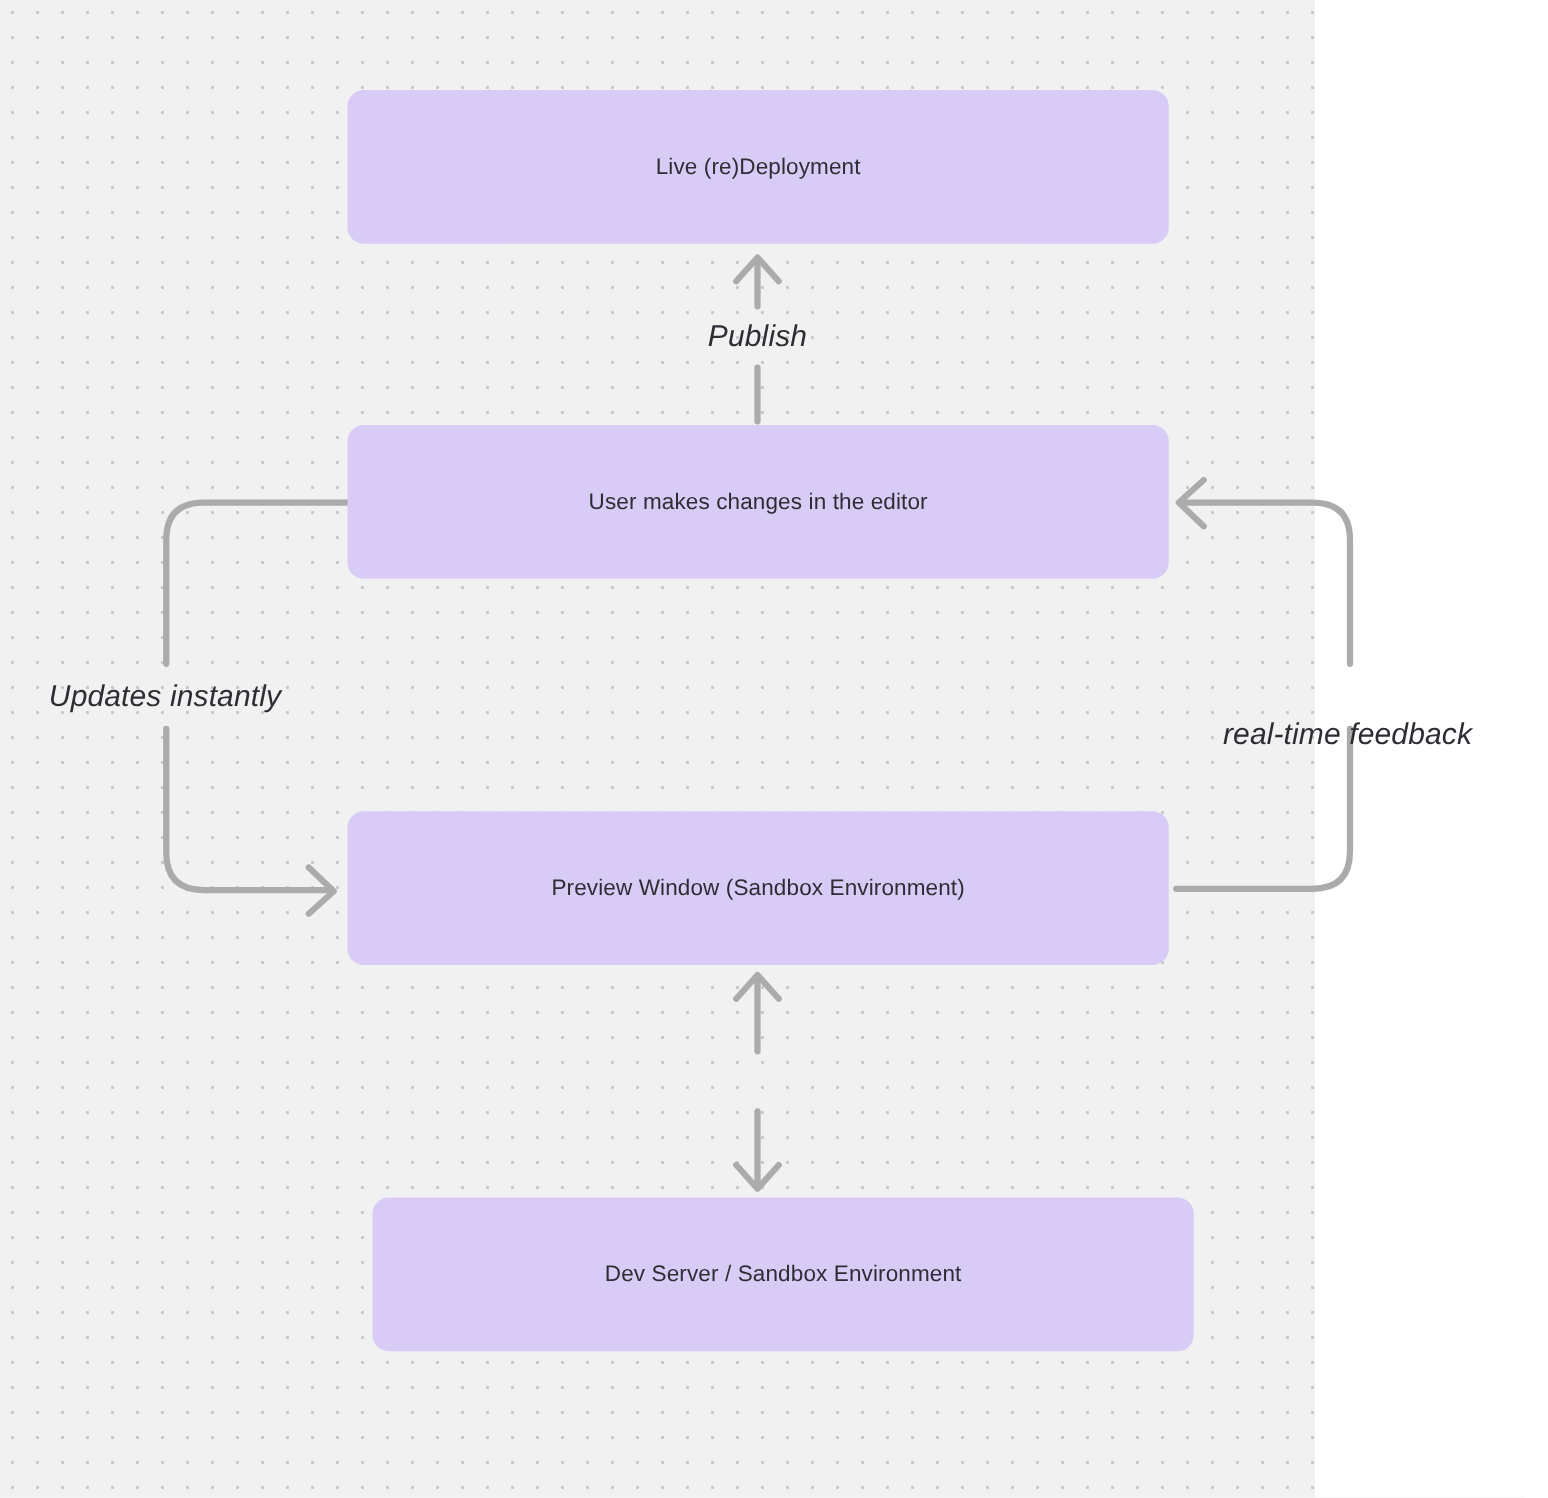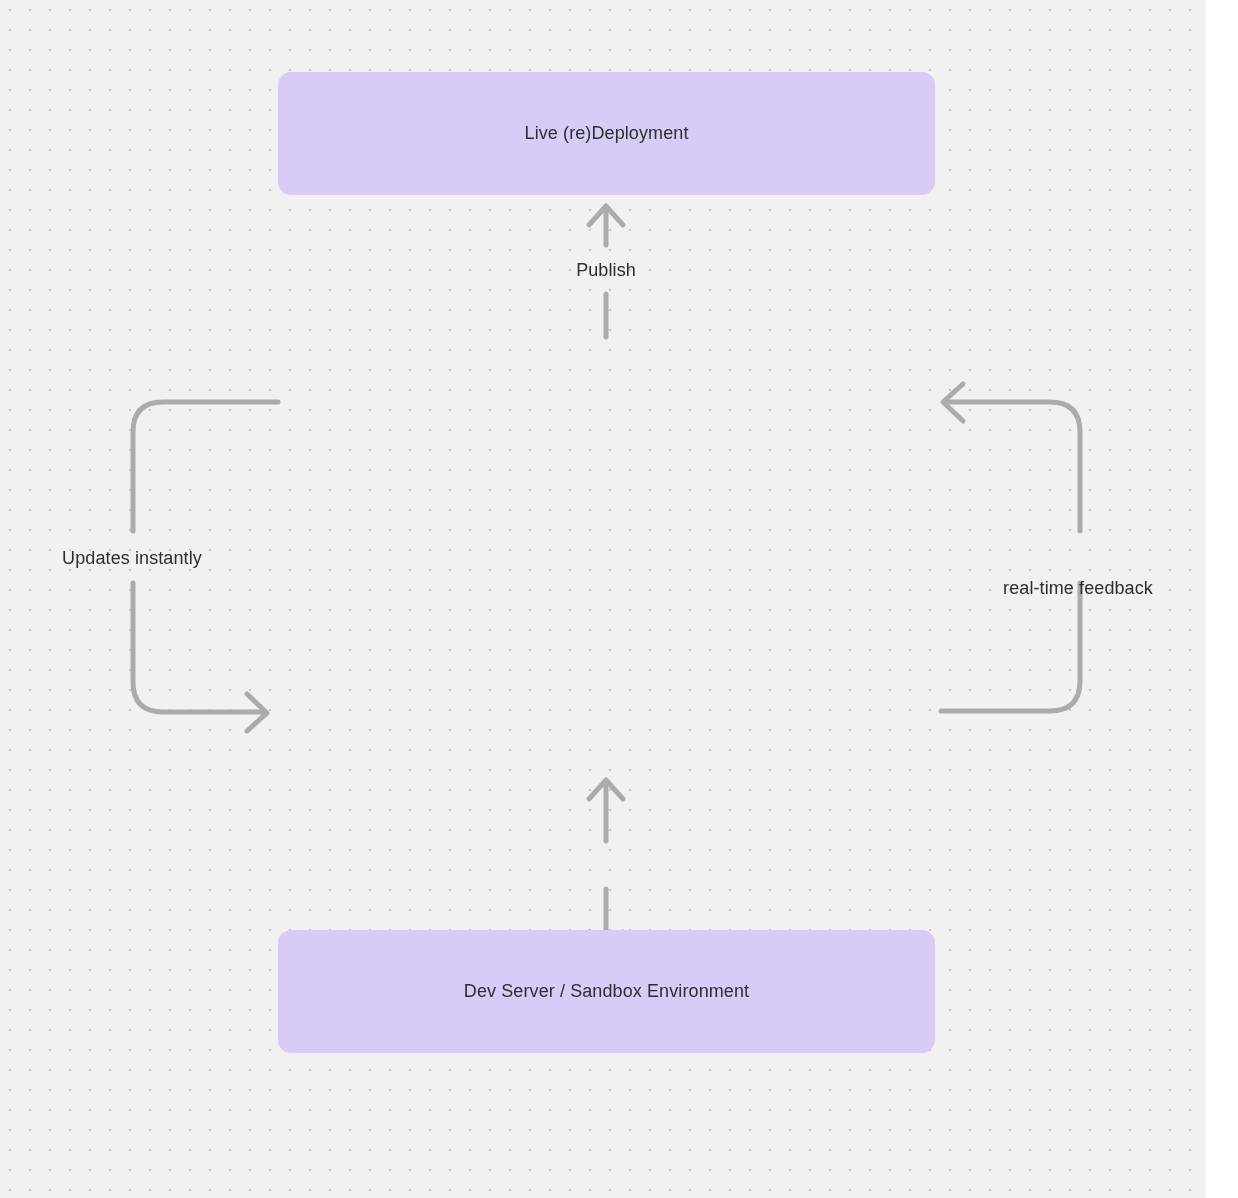--- a/index.html
+++ b/index.html
@@ -3,21 +3,21 @@
 <meta charset="utf-8">
 <style>
   * { margin: 0; padding: 0; box-sizing: border-box; }
   html, body { width: 1238px; height: 1198px; }
   body {
     font-family: "Liberation Sans", "DejaVu Sans", sans-serif;
     overflow: hidden;
   }
   .canvas {
     position: relative;
-    width: 1206px;
+    width: 1052px;
     height: 1198px;
     background-color: #f2f1f1;
     background-image: radial-gradient(circle, #c7c5c5 1.05px, rgba(199,197,197,0) 1.4px);
     background-size: 20px 20px;
     background-position: 0 0;
   }
   .edges-svg {
     position: absolute;
     inset: 0;
     width: 1238px;
@@ -41,28 +41,29 @@
     align-items: center;
     justify-content: center;
     text-align: center;
     font-size: 18px;
     color: #2d2d34;
     letter-spacing: 0.1px;
   }
   .node-1 { top: 72px; }
   .node-2 { top: 340px; }
   .node-3 { top: 649px; }
-  .node-4 { top: 930px; }
+  .node-4 { top: 958px; margin-left: 20px; }
   .edge-label {
     position: absolute;
     transform: translate(-50%, -50%);
-    font-size: 18px;
+    font-size: 24px;
     color: #2d2d34;
     white-space: nowrap;
     letter-spacing: 0.1px;
+    font-style: italic;
   }
   .label-publish   { left: 606px;  top: 270px; }
   .label-updates   { left: 132px;  top: 558px; }
   .label-feedback  { left: 1078px; top: 588px; }
   .label-spun      { left: 606px;  top: 866px; }
 </style>
 </head>
 <body>
 
 <div class="canvas">
@@ -92,21 +93,27 @@
       <path d="M589 799 L606 780 L623 799"></path>
       <path d="M606 889 V949"></path>
       <path d="M589 932 L606 951 L623 932"></path>
     </g>
   </svg>
 
   <div class="node node-1">
     <span>Live (re)Deployment</span>
   </div>
 
+  <div class="node node-2">
+    <span>User makes changes in the editor</span>
+  </div>
 
+  <div class="node node-3">
+    <span>Preview Window (Sandbox Environment)</span>
+  </div>
 
   <div class="node node-4">
     <span>Dev Server / Sandbox Environment</span>
   </div>
 
   <div class="edge-label label-publish">Publish</div>
   <div class="edge-label label-updates">Updates instantly</div>
   <div class="edge-label label-feedback">real-time feedback</div>
 
 </div>

